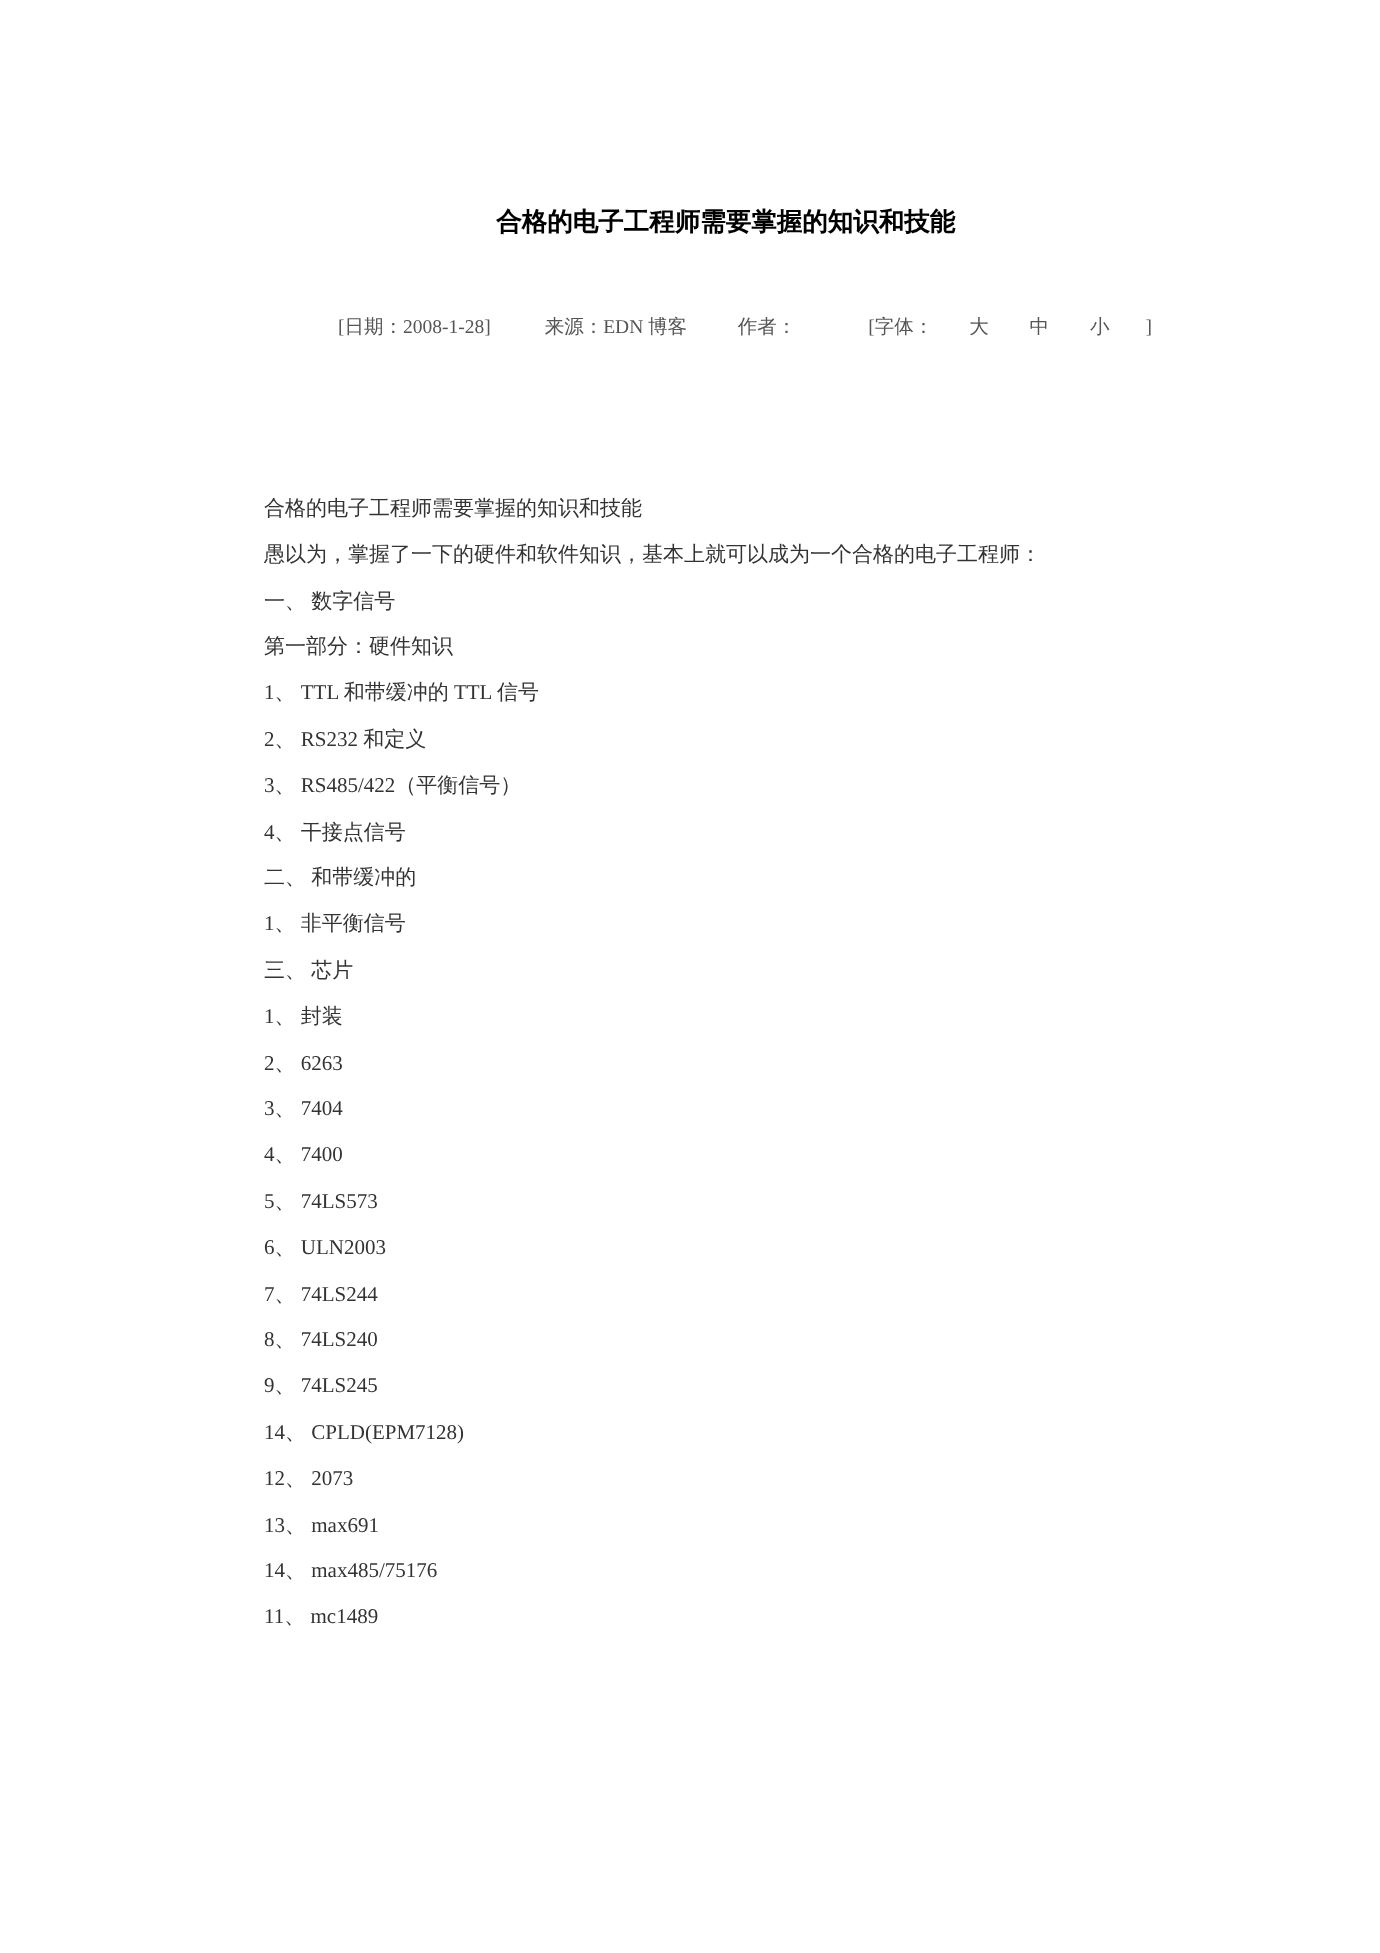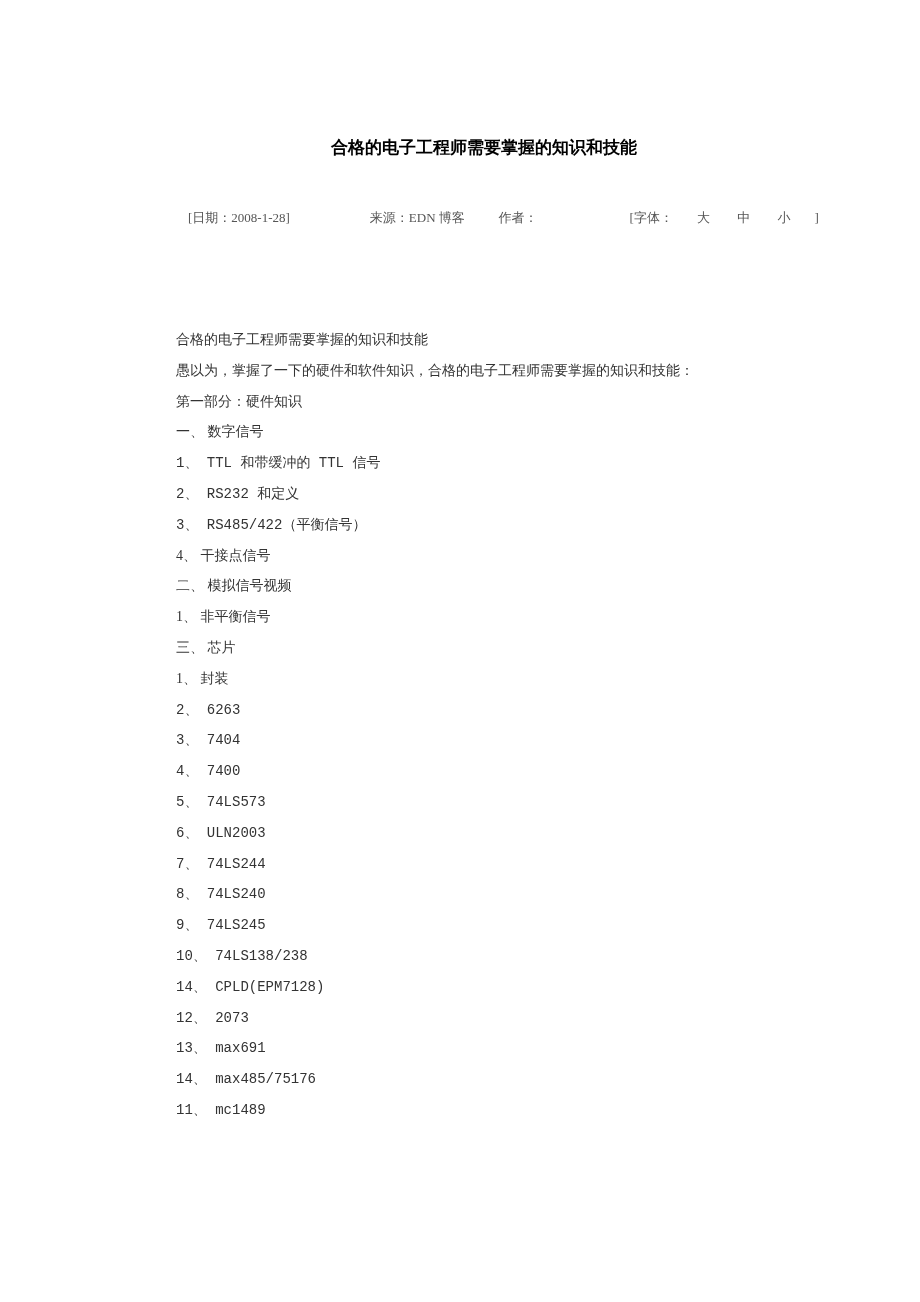--- a/index.html
+++ b/index.html
@@ -14,83 +14,81 @@
       width: 920px;
     }
     .title {
       text-align: center;
       font-weight: bold;
       font-size: 17px;
       margin-bottom: 38px;
     }
     .meta-row {
       display: flex;
-      justify-content: flex-start;
+      justify-content: flex-end;
       font-size: 13px;
       color: #555;
       margin-bottom: 86px;
-      gap: 44px;
     }
     .meta-left {
       flex: 0 0 auto;
     }
     .meta-center {
       flex: 0 0 auto;
     }
     .meta-right {
       flex: 0 0 auto;
     }
     .font-link {
       color: #555;
     }
     .content p {
       font-size: 14px;
       line-height: 2.2;
       color: #333;
       margin: 0;
     }
     .content .mixed {
-      font-family: Liberation Mono, monospace;
+      font-family: Liberation Serif, serif;
     }
   </style>
 </head>
 <body>
 
 <h1 class="title">合格的电子工程师需要掌握的知识和技能</h1>
 
 <div class="meta-row">
   <span class="meta-left">[日期：2008-1-28]</span>
   <span class="meta-center">
     <span>来源：EDN 博客</span>&nbsp;&nbsp;&nbsp;<span>作者：</span>
   </span>
   <span class="meta-right">
     <span>[字体：</span><span class="font-link">大</span> <span class="font-link">中</span> <span class="font-link">小</span><span>]</span>
   </span>
 </div>
 
 <div class="content">
   <p>合格的电子工程师需要掌握的知识和技能</p>
-  <p>愚以为，掌握了一下的硬件和软件知识，合格的电子工程师需要掌握的知识和技能：</p>
+  <p>愚以为，掌握了一下的硬件和软件知识，基本上就可以成为一个合格的电子工程师：</p>
+  <p>一、 数字信号</p>
   <p>第一部分：硬件知识</p>
-  <p>一、 数字信号</p>
   <p class="mixed">1、 TTL 和带缓冲的 TTL 信号</p>
   <p class="mixed">2、 RS232 和定义</p>
   <p class="mixed">3、 RS485/422（平衡信号）</p>
   <p>4、 干接点信号</p>
-  <p>二、 模拟信号视频</p>
+  <p>二、 和带缓冲的</p>
   <p>1、 非平衡信号</p>
   <p>三、 芯片</p>
   <p>1、 封装</p>
   <p class="mixed">2、 6263</p>
   <p class="mixed">3、 7404</p>
   <p class="mixed">4、 7400</p>
   <p class="mixed">5、 74LS573</p>
   <p class="mixed">6、 ULN2003</p>
   <p class="mixed">7、 74LS244</p>
   <p class="mixed">8、 74LS240</p>
   <p class="mixed">9、 74LS245</p>
-  <p class="mixed">10、 74LS138/238</p>
   <p class="mixed">14、 CPLD(EPM7128)</p>
   <p class="mixed">12、 2073</p>
   <p class="mixed">13、 max691</p>
   <p class="mixed">14、 max485/75176</p>
   <p class="mixed">11、 mc1489</p>
 </div>
 
 </body></html>

